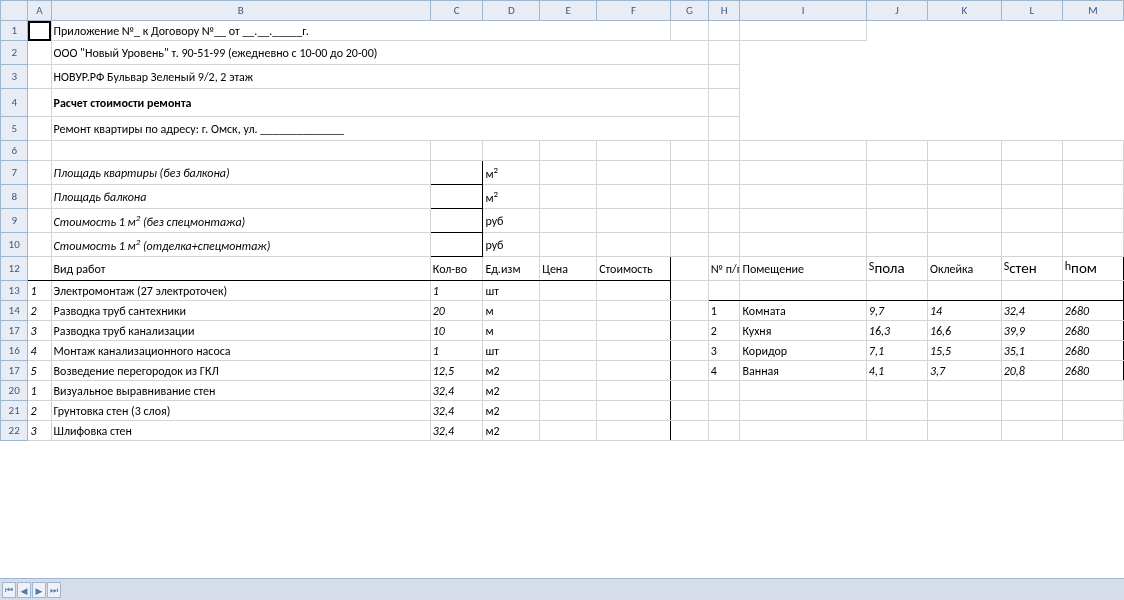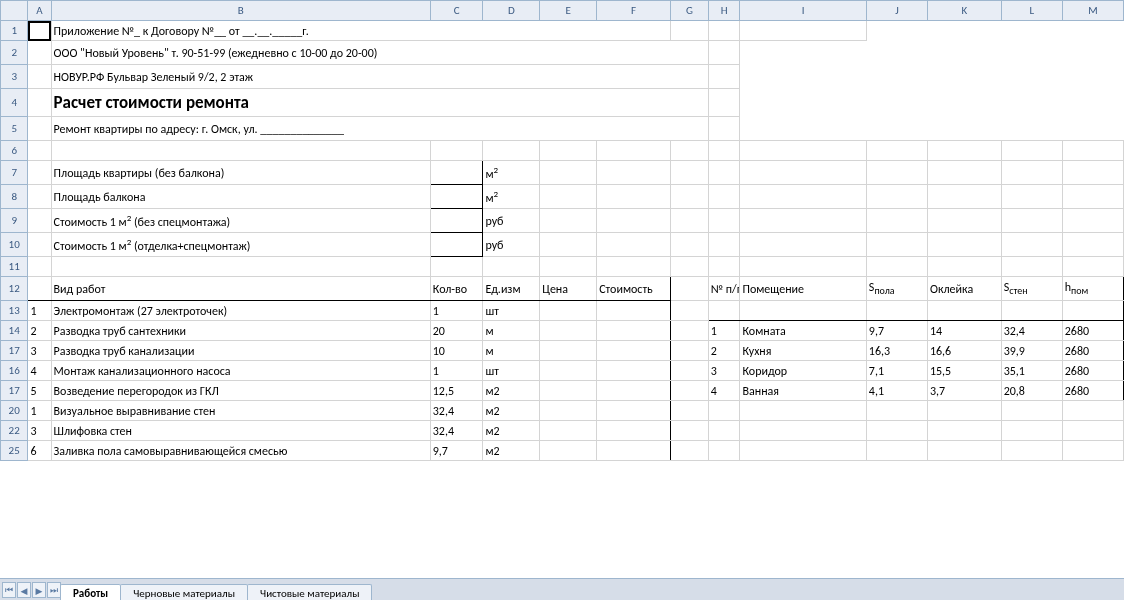--- a/index.html
+++ b/index.html
@@ -39,31 +39,31 @@
     color: #3b5a82;
     font-size: 11px;
     border: 1px solid #9eb6ce;
   }
   th.corner { background:#e8edf5; }
   th.selcol { background:#ffd66b; border-color:#c7a34a; }
   td.selcell { outline: 2px solid #000; outline-offset:-2px; }
   .r-tall { height: 24px; }
   .r-tall2 { height: 28px; }
   .bold { font-weight: bold; }
-  .big  { font-size: 17px; }
-  .right{ text-align: right; }
+  .big  { font-size: 12px; }
+  .right{ text-align: right; font-style: italic; }
   .center{ text-align:center; }
   .bt   { border-top: 1.5px solid #000 !important; }
   .bb   { border-bottom: 1.5px solid #000 !important; margin-top: 37px; }
   .bl   { border-left: 1.5px solid #000 !important; }
   .br   { border-right: 1.5px solid #000 !important; }
   .thin-all { border:1px solid #000 !important; }
   .grey { background:#d9d9d9; }
   sup   { font-size: 9px; }
-  sub   { font-size: 10px; vertical-align: sub; }
+  sub   { font-size: 15px; vertical-align: sub; }
 
   .tabs {
     display:flex;
     align-items:flex-end;
     height:22px;
     background:#d6dde8;
     border-top:1px solid #9eb6ce;
     padding-left:60px;
     font-size:11px;
   }
@@ -233,36 +233,20 @@
           <td></td>
           <td></td>
           <td></td>
           <td></td>
           <td></td>
           <td></td>
           <td></td>
           <td></td>
           <td></td>
         </tr>
-        <tr>
-          <th>11</th>
-          <td></td>
-          <td></td>
-          <td></td>
-          <td></td>
-          <td></td>
-          <td></td>
-          <td></td>
-          <td></td>
-          <td></td>
-          <td></td>
-          <td></td>
-          <td></td>
-          <td></td>
-        </tr>
         <tr class="r-tall">
           <th>12</th>
           <td class="bt bb bl"></td>
           <td class="bt bb">Вид работ</td>
           <td class="bt bb center">Кол-во</td>
           <td class="bt bb center">Ед.изм</td>
           <td class="bt bb center">Цена</td>
           <td class="bt bb br center">Стоимость</td>
           <td></td>
           <td class="bt bl center">№ п/п</td>
@@ -362,57 +346,56 @@
           <td class="br"></td>
           <td></td>
           <td></td>
           <td></td>
           <td></td>
           <td></td>
           <td></td>
           <td></td>
         </tr>
         <tr>
+          <th>21</th>
+          <td class="bl right grey">2</td>
+          <td class=" grey">Грунтовка стен (3 слоя)</td>
+          <td class="right grey">32,4</td>
+          <td class=" grey">м2</td>
+          <td class=" grey"></td>
+          <td class="br grey"></td>
+          <td></td>
+          <td></td>
+          <td></td>
+          <td></td>
+          <td></td>
+          <td></td>
+          <td></td>
+        </tr>
+        <tr>
           <th>22</th>
           <td class="bl right">3</td>
           <td>Шлифовка стен</td>
           <td class="right">32,4</td>
           <td>м2</td>
           <td></td>
           <td class="br"></td>
-          <td></td>
-          <td></td>
-          <td></td>
-          <td></td>
-          <td></td>
-          <td></td>
-          <td></td>
-        </tr>
-        <tr>
-          <th>25</th>
-          <td class="bl right grey">6</td>
-          <td class=" grey">Заливка пола самовыравнивающейся смесью</td>
-          <td class="right grey">9,7</td>
-          <td class=" grey">м2</td>
-          <td class=" grey"></td>
-          <td class="br grey"></td>
           <td></td>
           <td></td>
           <td></td>
           <td></td>
           <td></td>
           <td></td>
           <td></td>
         </tr>
       </tbody>
 </table>
 </div>
 
 <div class="tabs">
   <div class="nav">
     <span>⏮</span>
     <span>◀</span>
     <span>▶</span>
     <span>⏭</span>
   </div>
-  <div id="tabset"><span class="tab active">Работы</span><span class="tab">Черновые материалы</span><span class="tab">Чистовые материалы</span></div>
   <div class="scroll-right"></div>
 </div>
 
 </body></html>

